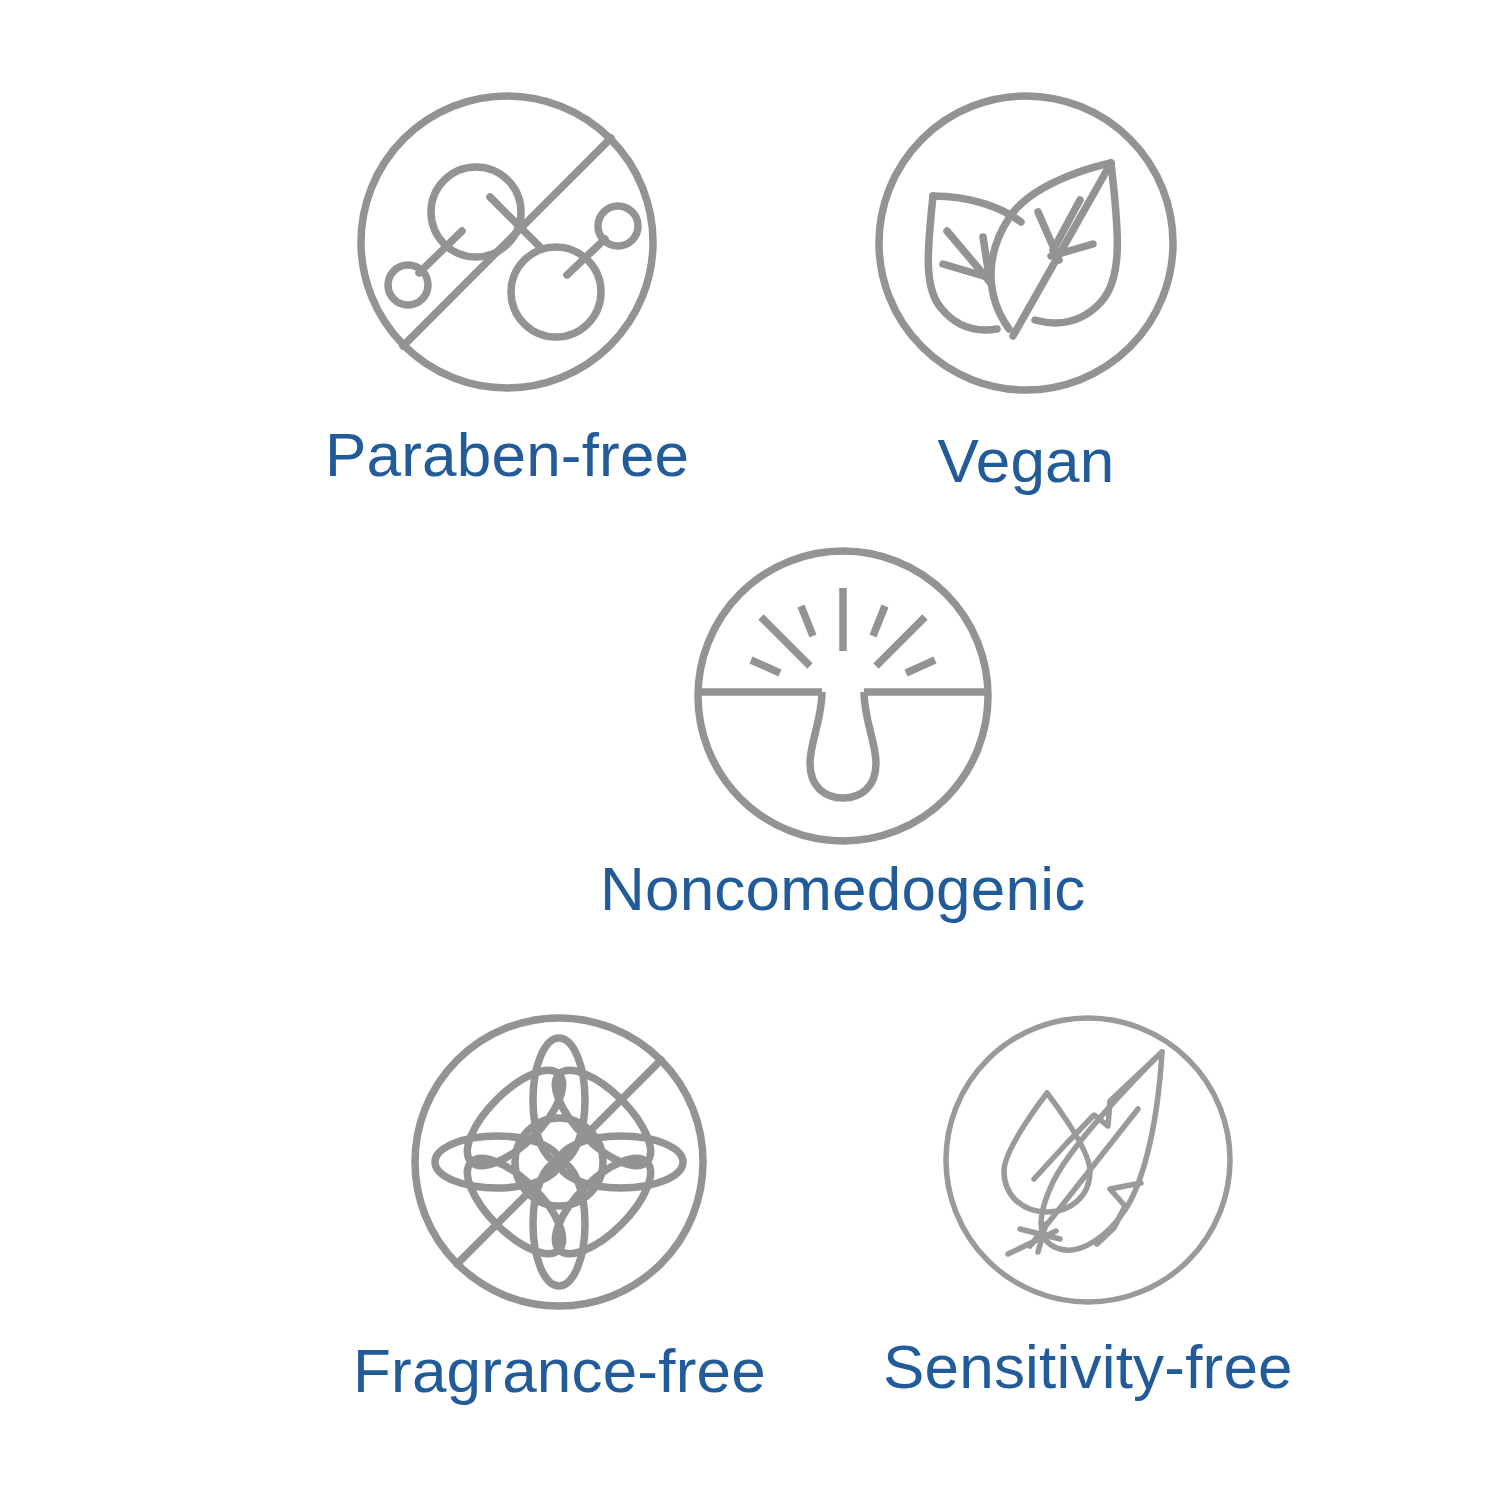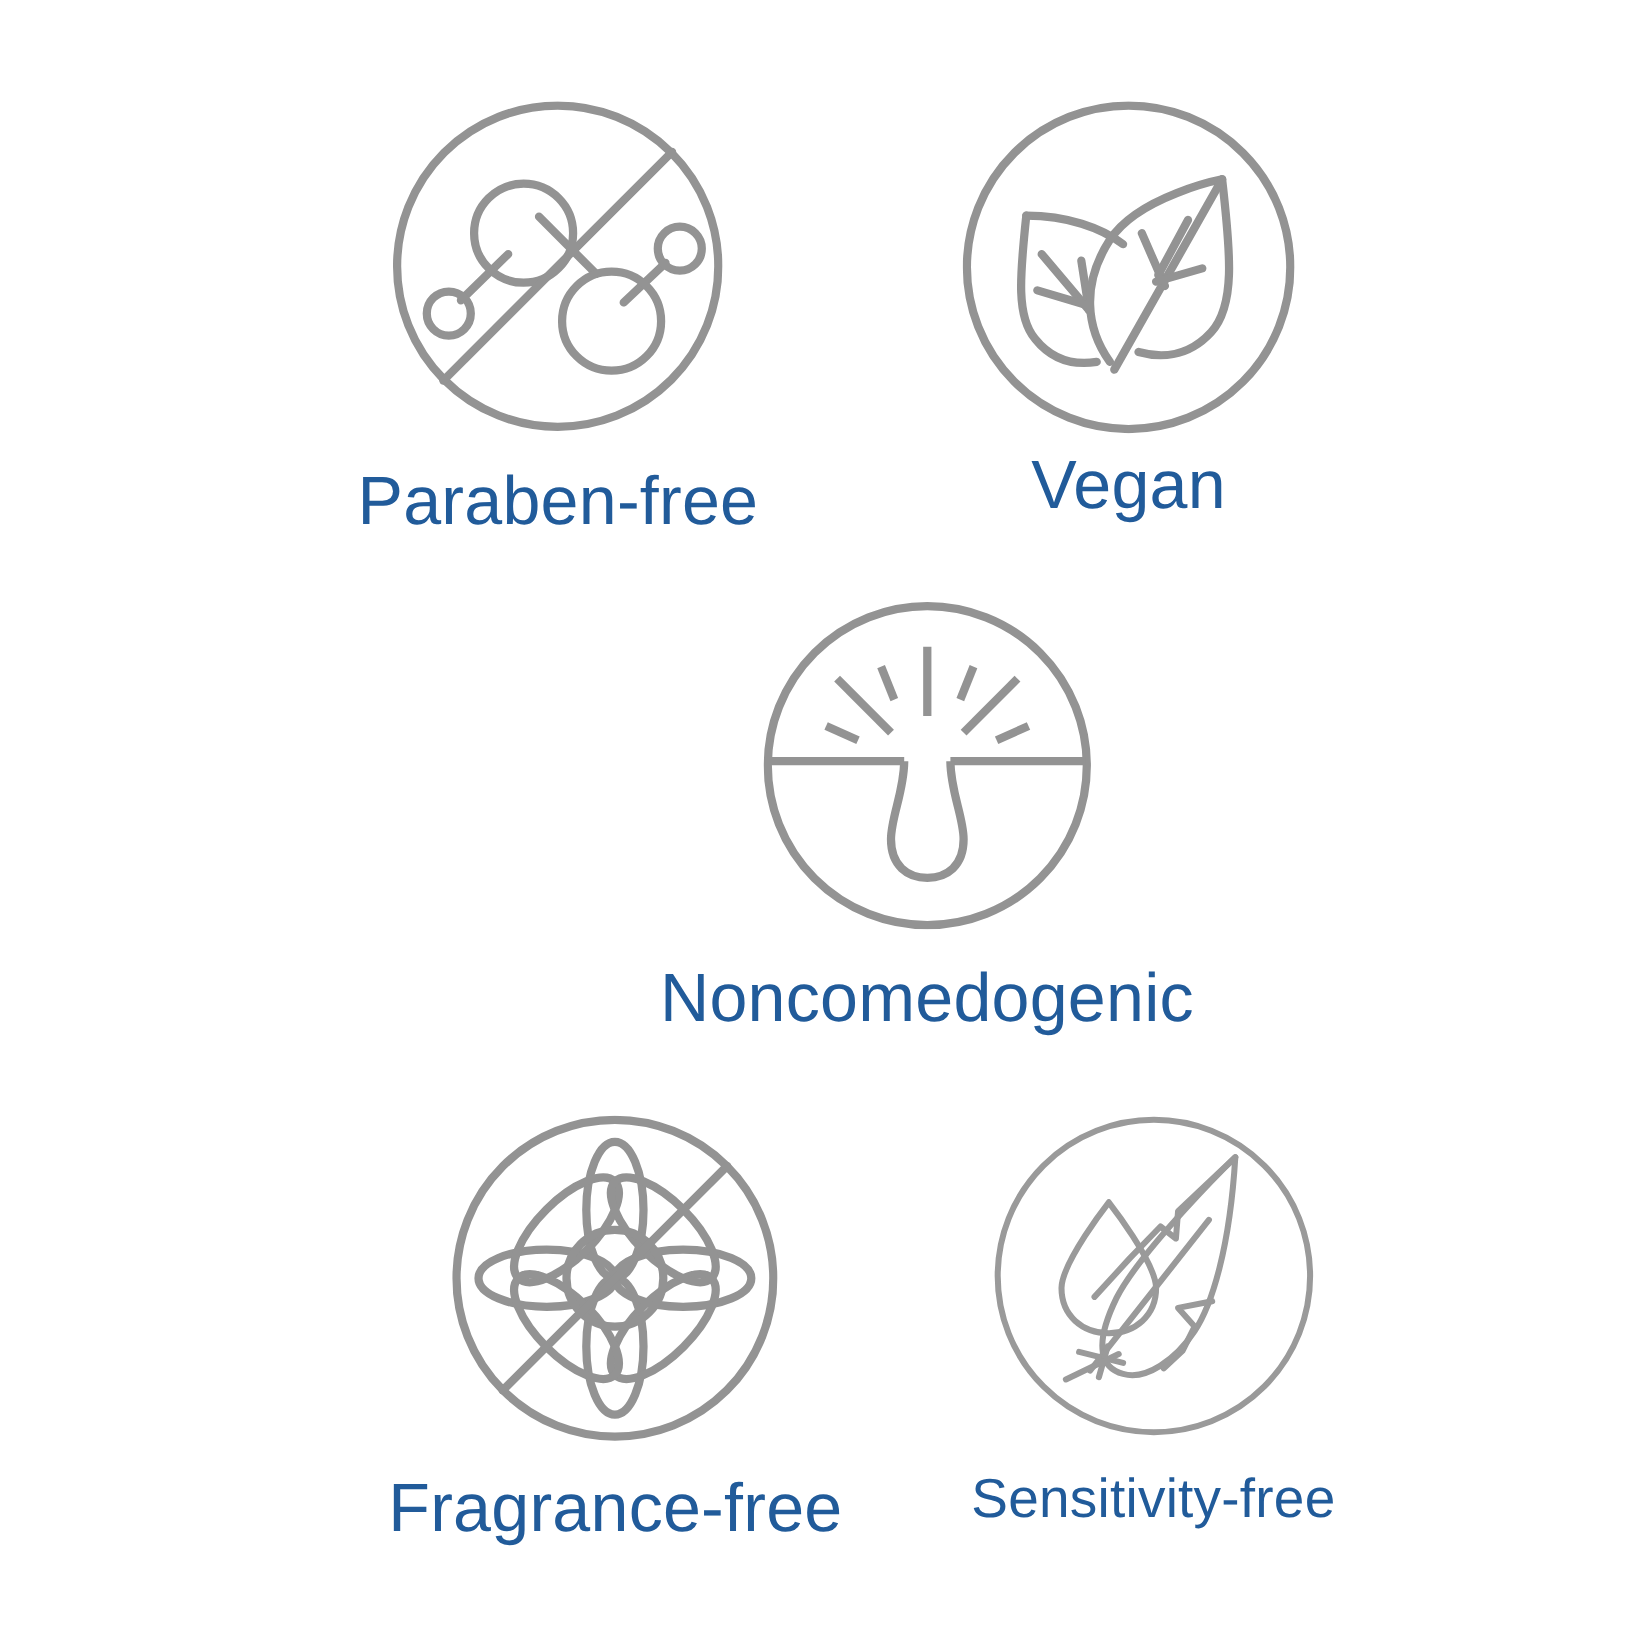--- a/index.html
+++ b/index.html
@@ -33,32 +33,32 @@
     letter-spacing: 0.2px;
     white-space: nowrap;
     line-height: 1;
   }
 
   
   #badge-paraben { left: 325px; top: 92px; }
   #badge-paraben .badge-label { font-size: 62px; margin-top: 28px; }
 
   #badge-vegan { left: 875px; top: 92px; }
-  #badge-vegan .badge-label { font-size: 62px; margin-top: 12px; }
+  #badge-vegan .badge-label { font-size: 62px; margin-top: 32px; }
 
   
   #badge-noncomedogenic { left: 600px; top: 547px; }
-  #badge-noncomedogenic .badge-label { font-size: 62px; margin-top: 27px; }
+  #badge-noncomedogenic .badge-label { font-size: 62px; margin-top: 9px; }
 
   
   #badge-fragrance { left: 325px; top: 1014px; margin-left: 28px; }
   #badge-fragrance .badge-label { font-size: 62px; margin-top: 26px; }
 
   #badge-sensitivity { left: 883px; top: 1014px; }
-  #badge-sensitivity .badge-label { font-size: 50px; margin-top: 26px; }
+  #badge-sensitivity .badge-label { font-size: 62px; margin-top: 26px; }
 </style>
 </head>
 <body>
 
 <div id="page">
 
   <div class="badge" id="badge-paraben">
     <span class="badge-icon">
       <svg width="300" height="300" viewBox="0 0 300 300" xmlns="http://www.w3.org/2000/svg">
         <g fill="none" stroke="#939393" stroke-width="7.5" stroke-linecap="round" stroke-linejoin="round">

